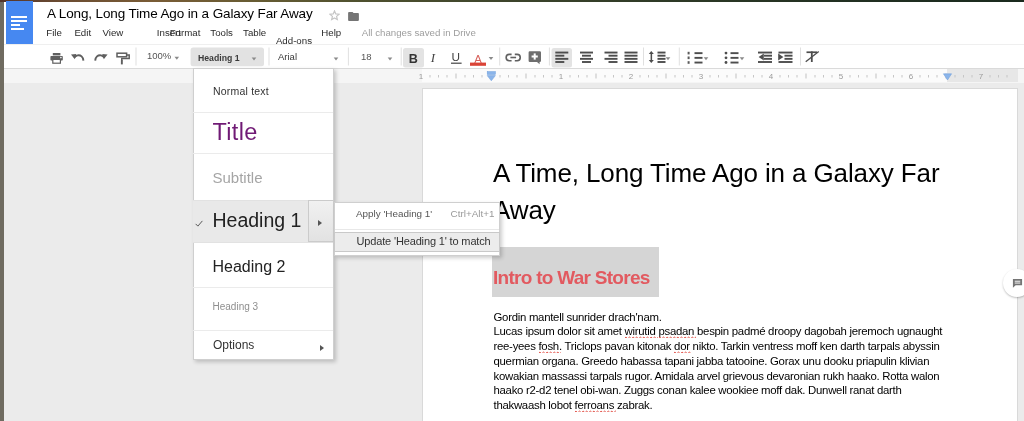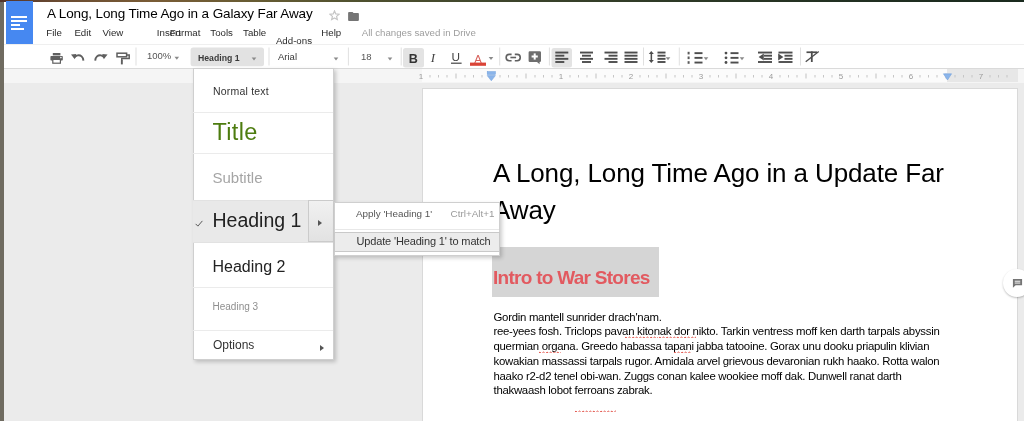--- a/index.html
+++ b/index.html
@@ -238,28 +238,29 @@
   <rect x="1006.50" y="6" width="1" height="2.5" fill="#c6c6c6"></rect>
   <rect x="487.2" y="2.6" width="8.2" height="2.9" fill="#8ab4ea" stroke="#6d9ddb" stroke-width="0.5"></rect>
   <path d="M487.2 6.6 L495.4 6.6 L491.3 11.8 Z" fill="#8ab4ea" stroke="#6d9ddb" stroke-width="0.5"></path>
   <path d="M943.4 4.8 L951.6 4.8 L947.5 11 Z" fill="#8ab4ea" stroke="#6d9ddb" stroke-width="0.5"></path>
   </svg>
 
   <div class="abs" style="left:4px;top:83px;width:1020px;height:338px;background:#ebebeb;"></div>
 
   <div class="abs" style="left:422px;top:88px;width:596px;height:333px;background:#fff;border:1px solid #d9d9d9;border-bottom:none;"></div>
 
-  <div class="abs nw" style="left:493px;top:160px;font-size:26px;line-height:26px;letter-spacing:-0.12px;color:#000;">A Long, Long Time Ago in a Update Far</div>
+  <div class="abs nw" style="left:493px;top:160px;font-size:26px;line-height:26px;letter-spacing:-0.12px;color:#000;">A Time, Long Time Ago in a Galaxy Far</div>
   <div class="abs nw" style="left:493px;top:197px;font-size:26px;line-height:26px;letter-spacing:-0.12px;color:#000;">Away</div>
 
   <div class="abs" style="left:492px;top:247px;width:167px;height:50px;background:#d5d5d5;"></div>
   <div class="abs nw" style="left:493px;top:267.5px;font-size:19px;line-height:19px;letter-spacing:-0.72px;font-weight:bold;color:#e25a60;">Intro to War Stores</div>
 
   <div id="bodytext" class="abs nw" style="left:493.5px;top:309.5px;font-size:11.4px;line-height:14.78px;letter-spacing:-0.28px;color:#000;">
     <div>Gordin mantell sunrider drach'nam.</div>
+    <div>Lucas ipsum dolor sit amet <span class="sq">wirutid</span> <span class="sq">psadan</span> bespin padmé droopy dagobah jeremoch ugnaught</div>
     <div>ree-yees <span class="sq">fosh</span>. Triclops pavan kitonak <span class="sq">dor</span> nikto. Tarkin ventress moff ken darth tarpals abyssin</div>
     <div>quermian organa. Greedo habassa tapani jabba tatooine. Gorax unu dooku priapulin klivian</div>
     <div>kowakian massassi tarpals rugor. Amidala arvel grievous devaronian rukh haako. Rotta walon</div>
     <div>haako r2-d2 tenel obi-wan. Zuggs conan kalee wookiee moff dak. Dunwell ranat darth</div>
     <div>thakwaash lobot <span class="sq">ferroans</span> zabrak.</div>
   </div>
 
   <svg class="abs" style="left:624.6px;top:335.7px;" width="33" height="2.6" viewBox="0 0 33 2.6">
       <path d="M0 1.9 q0.9 -1.6 1.8 0 t1.8 0 q0.9 -1.6 1.8 0 t1.8 0 q0.9 -1.6 1.8 0 t1.8 0 q0.9 -1.6 1.8 0 t1.8 0 q0.9 -1.6 1.8 0 t1.8 0 q0.9 -1.6 1.8 0 t1.8 0 q0.9 -1.6 1.8 0 t1.8 0 q0.9 -1.6 1.8 0 t1.8 0 q0.9 -1.6 1.8 0 t1.8 0 q0.9 -1.6 1.8 0 t1.8 0" fill="none" stroke="#e0463c" stroke-width="1"></path>
     </svg>
@@ -287,21 +288,21 @@
   <div class="abs" style="left:193px;top:111.6px;width:140px;height:1px;background:#ebebeb;"></div>
   <div class="abs" style="left:193px;top:153px;width:140px;height:1px;background:#ebebeb;"></div>
 
   <div class="abs" style="left:193px;top:286.5px;width:140px;height:1px;background:#ebebeb;"></div>
   <div class="abs" style="left:193px;top:329.7px;width:140px;height:1px;background:#ebebeb;"></div>
 
   <div class="abs" style="left:193px;top:199.5px;width:140px;height:43px;background:#e9e9e9;border-top:1px solid #e2e2e2;border-bottom:1px solid #e2e2e2;"></div>
   <div class="abs" style="left:308px;top:200px;width:25.5px;height:41.5px;background:linear-gradient(#f1f1f1,#e2e2e2);border:1px solid #cbcbcb;"></div>
 
   <div class="abs nw" style="left:213px;top:86px;font-size:10.5px;line-height:10.5px;letter-spacing:0.2px;color:#333;">Normal text</div>
-  <div class="abs nw" style="left:212.5px;top:121px;font-size:23.5px;line-height:23.5px;letter-spacing:0.3px;color:#4d7c0f;">Title</div>
+  <div class="abs nw" style="left:212.5px;top:121px;font-size:23.5px;line-height:23.5px;letter-spacing:0.3px;color:#701a75;">Title</div>
   <div class="abs nw" style="left:212.5px;top:170px;font-size:15px;line-height:15px;color:#a5a5a5;">Subtitle</div>
   <div class="abs nw" style="left:212.5px;top:211.1px;font-size:19.5px;line-height:19.5px;color:#222;">Heading 1</div>
   <div class="abs nw" style="left:212.5px;top:259.3px;font-size:16px;line-height:16px;color:#222;">Heading 2</div>
   <div class="abs nw" style="left:212.5px;top:300.2px;font-size:10px;line-height:14.6px;color:#8f8f8f;">Heading 3</div>
   <div class="abs nw" style="left:213px;top:341px;font-size:12px;line-height:9.2px;color:#333;">Options</div>
 
   <svg class="abs" style="left:193.5px;top:218.5px;" width="10" height="9" viewBox="0 0 24 24">
     <path d="M3 13l6 6L21 5" fill="none" stroke="#555" stroke-width="2.6"></path>
   </svg>
 

